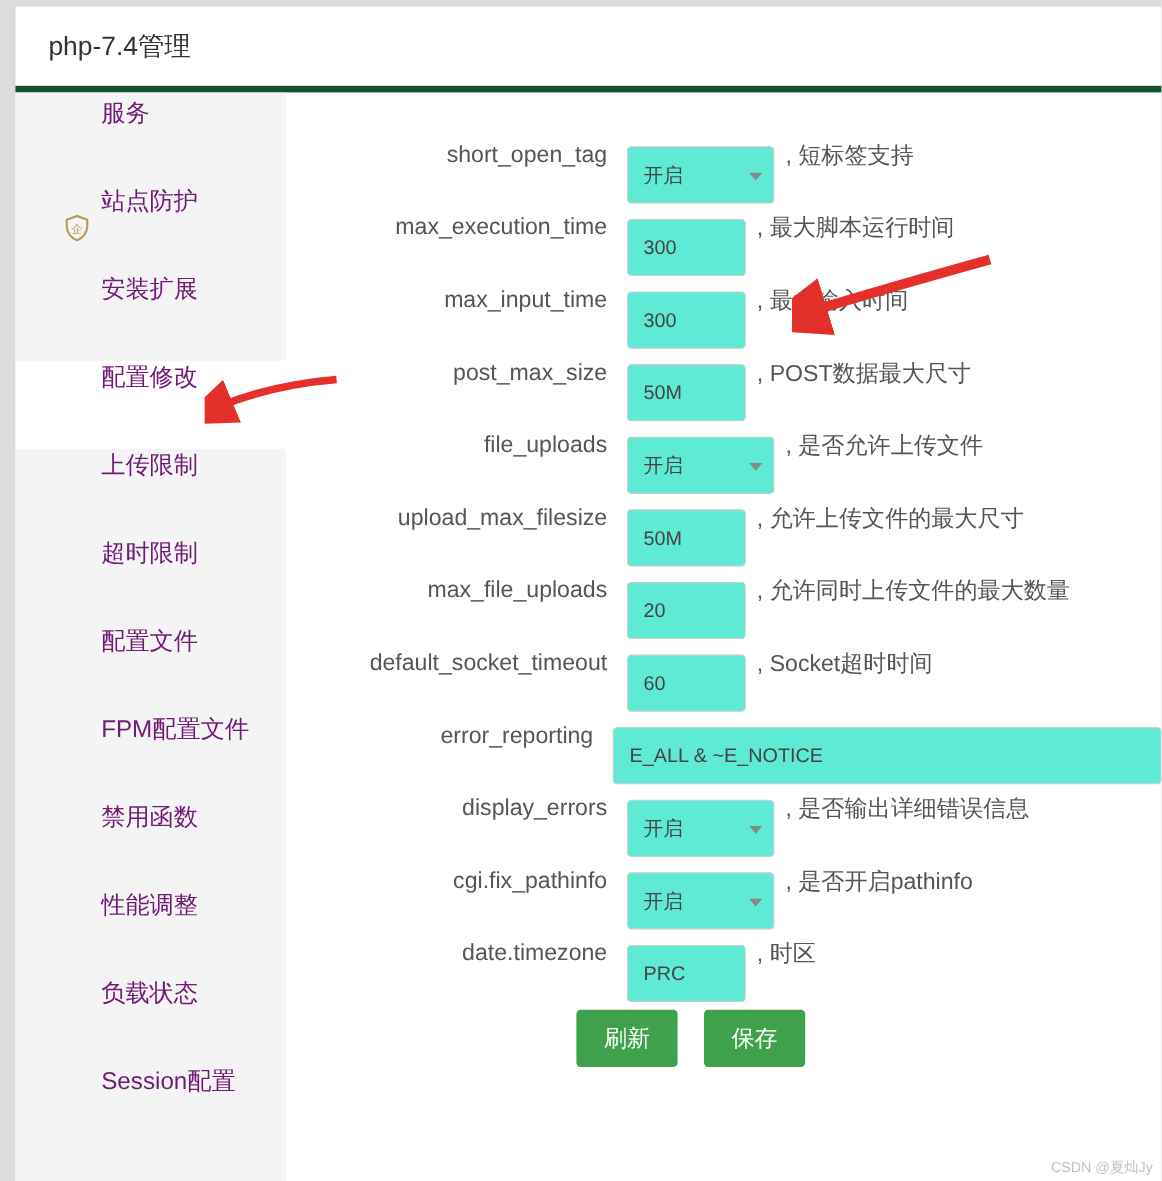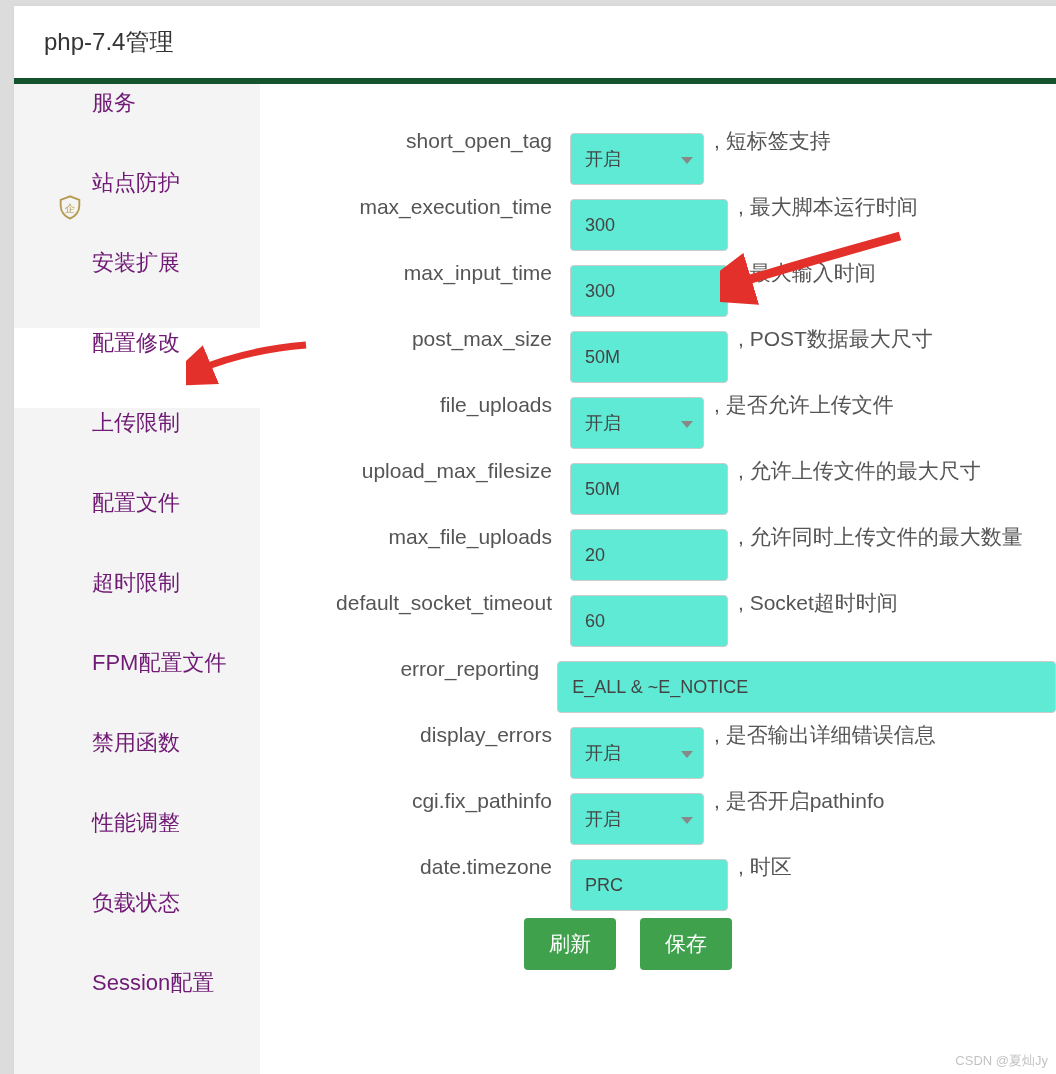--- a/index.html
+++ b/index.html
@@ -80,21 +80,21 @@
     .form-control {
       height: 52px;
       border: 1px solid #ccc;
       border-radius: 4px;
       font-size: 18px;
       color: #444;
       padding: 0 14px;
       background: #5eead4;
       margin-top: 36px;
     }
-    .form-input { width: 158px; }
+    .form-input { width: 108px; }
     .form-input-wide {
       width: 520px;
       padding: 0 14px;
     }
     .form-select {
       width: 134px;
       display: flex;
       align-items: center;
       justify-content: space-between;
       cursor: pointer;
@@ -171,24 +171,24 @@
         <div class="sidebar-item">
           <span>安装扩展</span>
         </div>
         <div class="sidebar-item active">
           <span>配置修改</span>
         </div>
         <div class="sidebar-item">
           <span>上传限制</span>
         </div>
         <div class="sidebar-item">
+          <span>超时限制</span>
+        </div>
+        <div class="sidebar-item">
           <span>配置文件</span>
-        </div>
-        <div class="sidebar-item">
-          <span>超时限制</span>
         </div>
         <div class="sidebar-item">
           <span>FPM配置文件</span>
         </div>
         <div class="sidebar-item">
           <span>禁用函数</span>
         </div>
         <div class="sidebar-item">
           <span>性能调整</span>
         </div>

